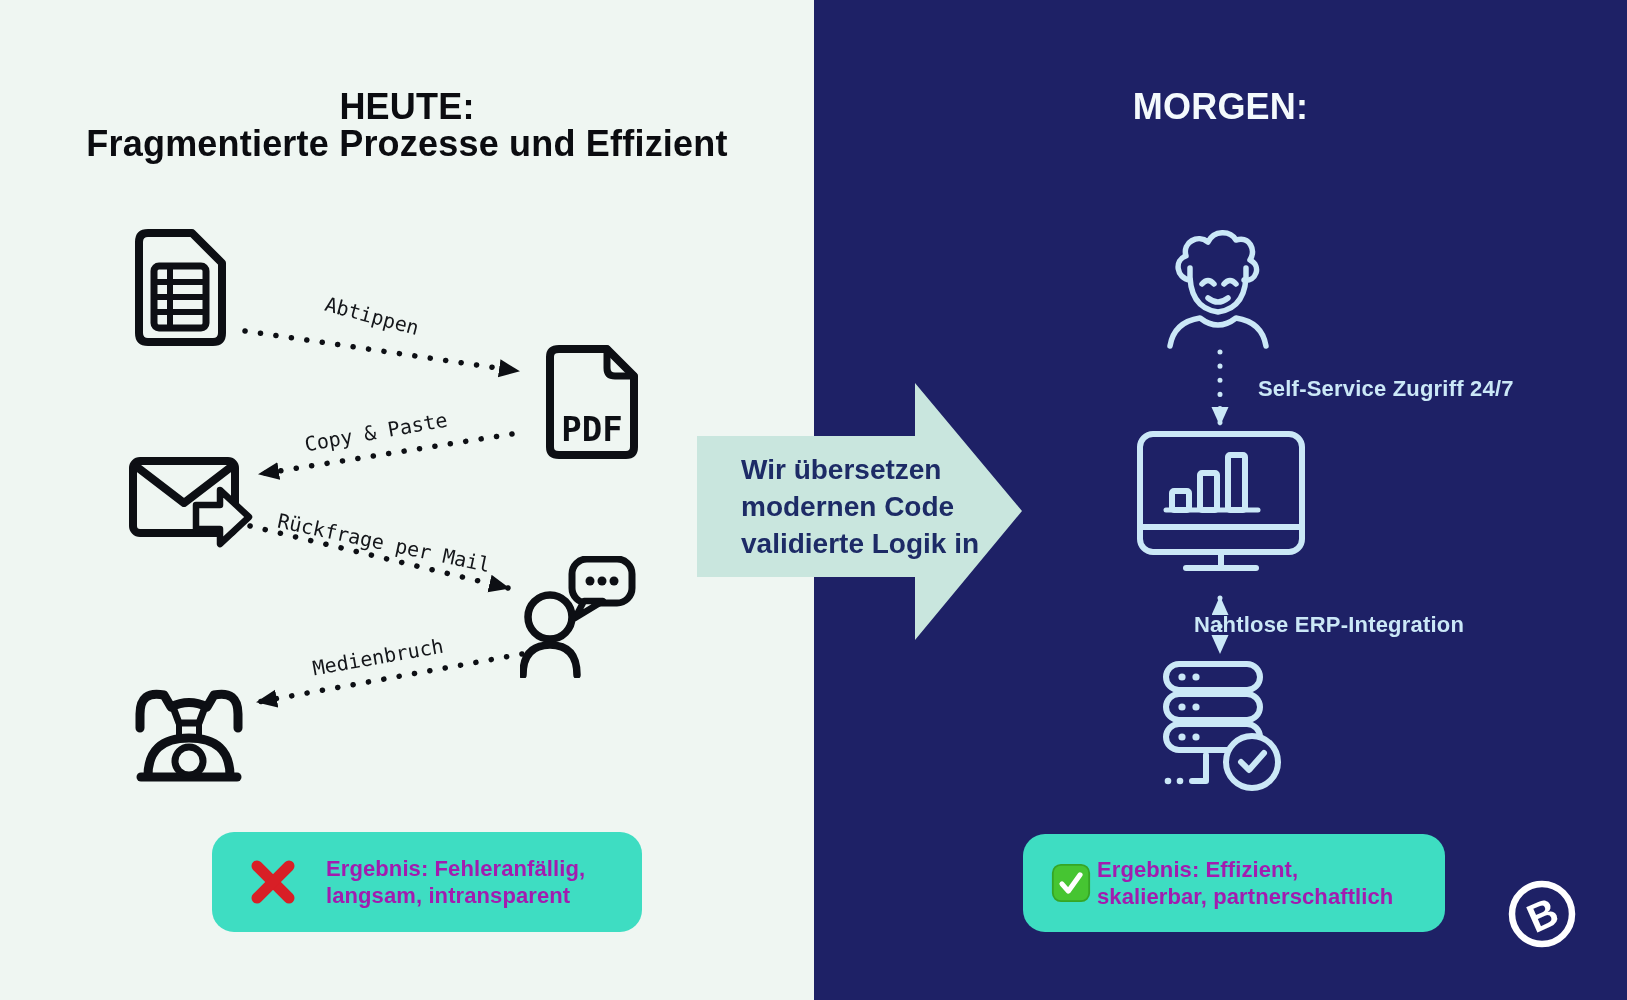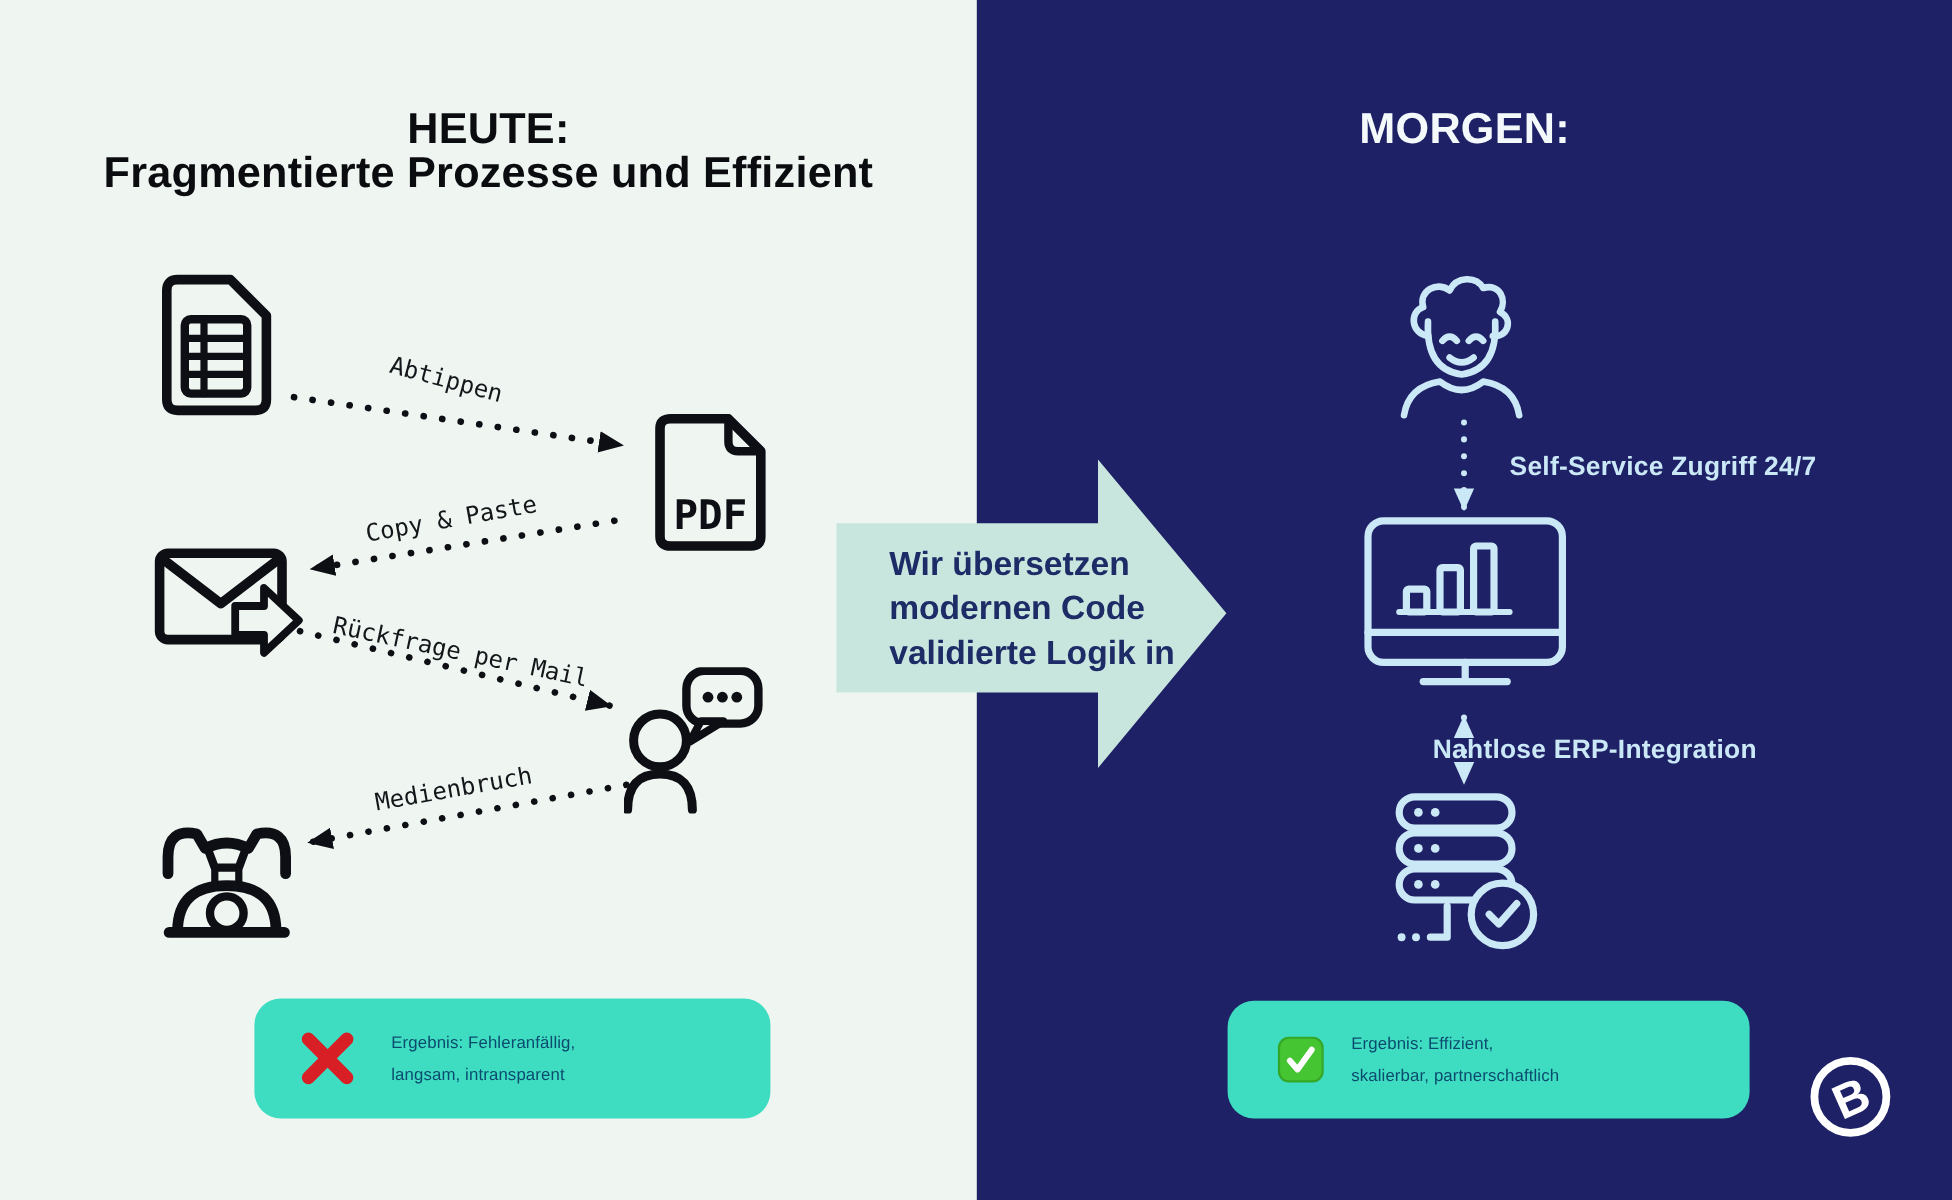--- a/index.html
+++ b/index.html
@@ -29,23 +29,23 @@
   }
   .center-arrow-text{
     position:absolute;left:727px;top:451px;
     font-size:28px;line-height:37px;font-weight:bold;color:#1d2b66;margin-left:14px;
   }
   .result-box{
     position:absolute;height:100px;width:394px;border-radius:22px;
     background:var(--teal,#3eddc2);display:flex;align-items:center;
   }
   .result-left{left:212px;top:832px;padding-left:36px;gap:28px;}
-  .result-right{left:1023px;top:834px;height:98px;padding-left:41px;gap:22px;}
+  .result-right{left:1023px;top:834px;height:98px;padding-left:28px;gap:6px;}
   .result-text{
-    font-size:14px;line-height:27px;font-weight:normal;color:#0c4a6e;letter-spacing:.1px;
+    font-size:22px;line-height:27px;font-weight:bold;color:#a21caf;letter-spacing:.1px;
   }
   .result-text span{display:block;}
   .icon{display:block;}
 </style>
 </head>
 <body>
 
 <div class="canvas">
 
   <div class="panel panel-left"></div>

